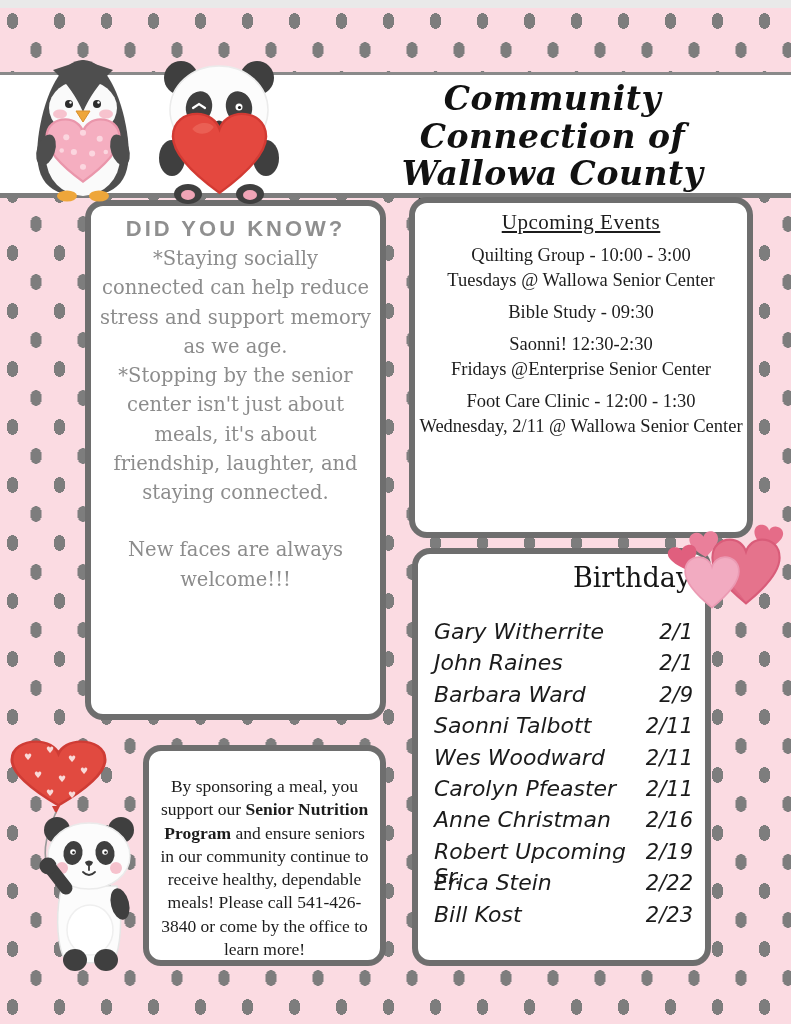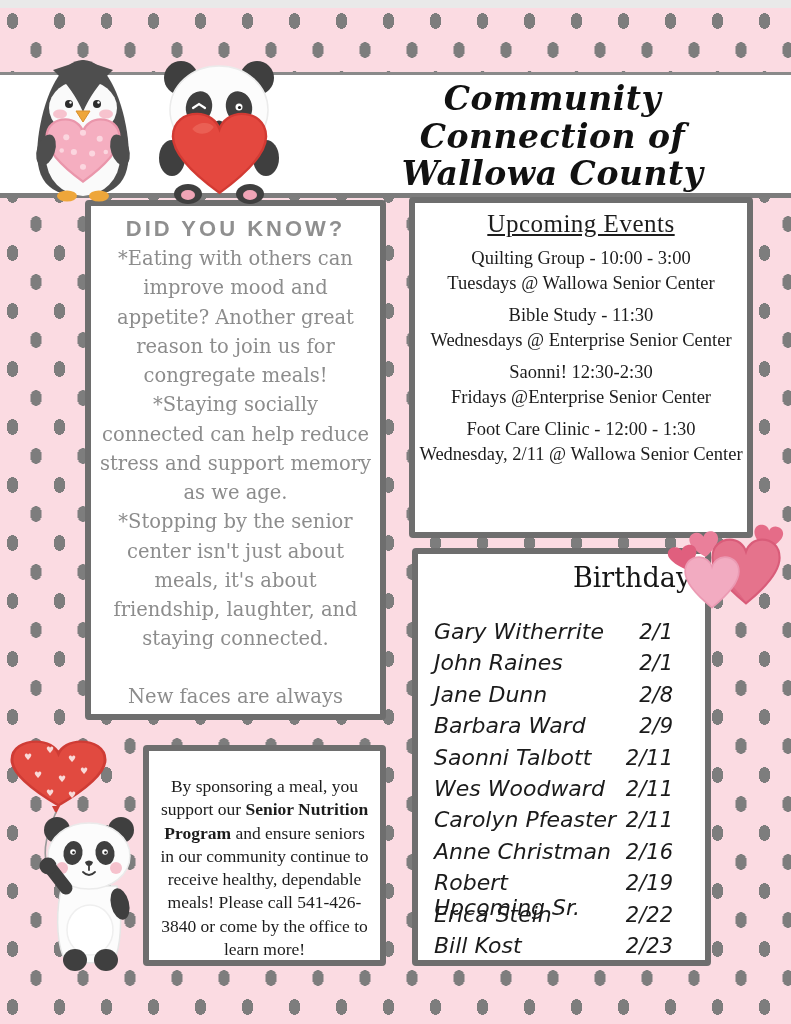--- a/index.html
+++ b/index.html
@@ -16,45 +16,45 @@
   .band{
     position:absolute;left:0;top:64px;width:791px;height:118px;background:#ffffff;
     border-top:3px solid #8a8a8a;border-bottom:5px solid #7c7c7c;box-sizing:content-box;
   }
   .title{
     position:absolute;left:330px;top:72px;width:445px;
     text-align:center;font-family:"DejaVu Serif",serif;font-style:italic;font-weight:bold;
     font-size:33px;line-height:1.14;color:#111111;letter-spacing:0.5px;
   }
   .panel{
-    position:absolute;background:#ffffff;border:6px solid #6e6e6e;border-radius:4px;
+    position:absolute;background:#ffffff;border:6px solid #6e6e6e;border-radius:18px;
     box-sizing:border-box;overflow:hidden;
   }
   .panel-dyk{left:85px;top:192px;width:301px;height:520px;padding:8px 8px;text-align:center;}
   .dyk-heading{
     font-family:"Liberation Sans",sans-serif;font-weight:bold;font-size:22px;
     letter-spacing:3px;color:#8f8f8f;margin:2px 0 2px 0;
   }
   .dyk-body{font-family:"DejaVu Serif",serif;color:#8c8c8c;font-size:19.5px;line-height:1.5;}
   .dyk-closing{margin-top:28px;}
   .panel-events{left:409px;top:189px;width:344px;height:341px;padding:5px 4px;text-align:center;}
   .events-heading{
-    font-size:25px;color:#1c1c1c;text-decoration:underline;letter-spacing:0.5px;margin:2px 0 8px 0;text-align:center;
+    font-size:21px;color:#1c1c1c;text-decoration:underline;letter-spacing:0.5px;margin:2px 0 8px 0;text-align:center;
   }
   .event{margin-bottom:7px;font-size:18.5px;line-height:1.35;color:#1c1c1c;}
   .event .ename{font-weight:normal;}
   .event.tight{margin-bottom:0;}
   .panel-birthdays{left:412px;top:540px;width:299px;height:418px;padding:6px 0;}
   .bday-heading{
     text-align:right;font-family:"DejaVu Serif",serif;font-size:27px;color:#151515;margin:2px 0 0 0;
   }
   .bday-list{margin-top:26px;}
   .bday-row{
     display:flex;justify-content:space-between;align-items:baseline;
-    padding:0 32px 0 16px;height:31.4px;
+    padding:0 12px 0 16px;height:31.4px;
     font-family:"DejaVu Sans",sans-serif;font-style:italic;font-size:22px;color:#1b1b1b;
   }
   .bday-row .bdate{font-size:21px;}
   .panel-sponsor{left:143px;top:737px;width:243px;height:221px;padding:24px 7px;text-align:center;}
   .sponsor-text{font-size:17.5px;line-height:1.33;color:#1c1c1c;}
   .sponsor-text .sbold{font-weight:bold;}
   .illus{position:absolute;}
   .bottom-strip{position:absolute;left:0;bottom:0;width:791px;height:5px;background:#ffffff;}
 </style>
 </head>
@@ -65,36 +65,34 @@
   <div class="band"></div>
   <div class="title">
     <div>Community Connection of</div>
     <div>Wallowa County</div>
     <div>February 2026</div>
   </div>
 
   <div class="panel panel-dyk">
     <div class="dyk-heading">DID YOU KNOW?</div>
     <div class="dyk-body">
-      <div>*Eating with others can improve mood and appetite? Another great reason to join us for congregate meals!</div>
       <div>*Staying socially connected can help reduce stress and support memory as we age.</div>
       <div>*Stopping by the senior center isn't just about meals, it's about friendship, laughter, and staying connected.</div>
       <div class="dyk-closing">New faces are always welcome!!!</div>
     </div>
   </div>
 
   <div class="panel panel-events">
     <div class="events-heading">Upcoming Events</div>
     <div class="event">
       <div><span class="ename">Quilting Group</span> <span>- 10:00 - 3:00</span></div>
       <div>Tuesdays @ Wallowa Senior Center</div>
     </div>
     <div class="event">
-      <div><span class="ename">Bible Study</span> <span>- 11:30</span></div>
-      <div>Wednesdays @ Enterprise Senior Center</div>
+      <div><span class="ename">Bible Study</span> <span>- 09:30</span></div>
     </div>
     <div class="event">
       <div><span class="ename">Saonni!</span> <span>12:30-2:30</span></div>
       <div>Fridays @Enterprise Senior Center</div>
     </div>
     <div class="event tight">
       <div><span class="ename">Foot Care Clinic</span> <span>- 12:00 - 1:30</span></div>
       <div>Wednesday, 2/11 @ Wallowa Senior Center</div>
     </div>
   </div>
@@ -102,24 +100,20 @@
   <div class="panel panel-birthdays">
     <div class="bday-heading">Birthdays</div>
     <div class="bday-list">
       <div class="bday-row">
           <span class="bname">Gary Witherrite</span>
           <span class="bdate">2/1</span>
         </div>
       <div class="bday-row">
           <span class="bname">John Raines</span>
           <span class="bdate">2/1</span>
-        </div>
-      <div class="bday-row">
-          <span class="bname">Jane Dunn</span>
-          <span class="bdate">2/8</span>
         </div>
       <div class="bday-row">
           <span class="bname">Barbara Ward</span>
           <span class="bdate">2/9</span>
         </div>
       <div class="bday-row">
           <span class="bname">Saonni Talbott</span>
           <span class="bdate">2/11</span>
         </div>
       <div class="bday-row">

